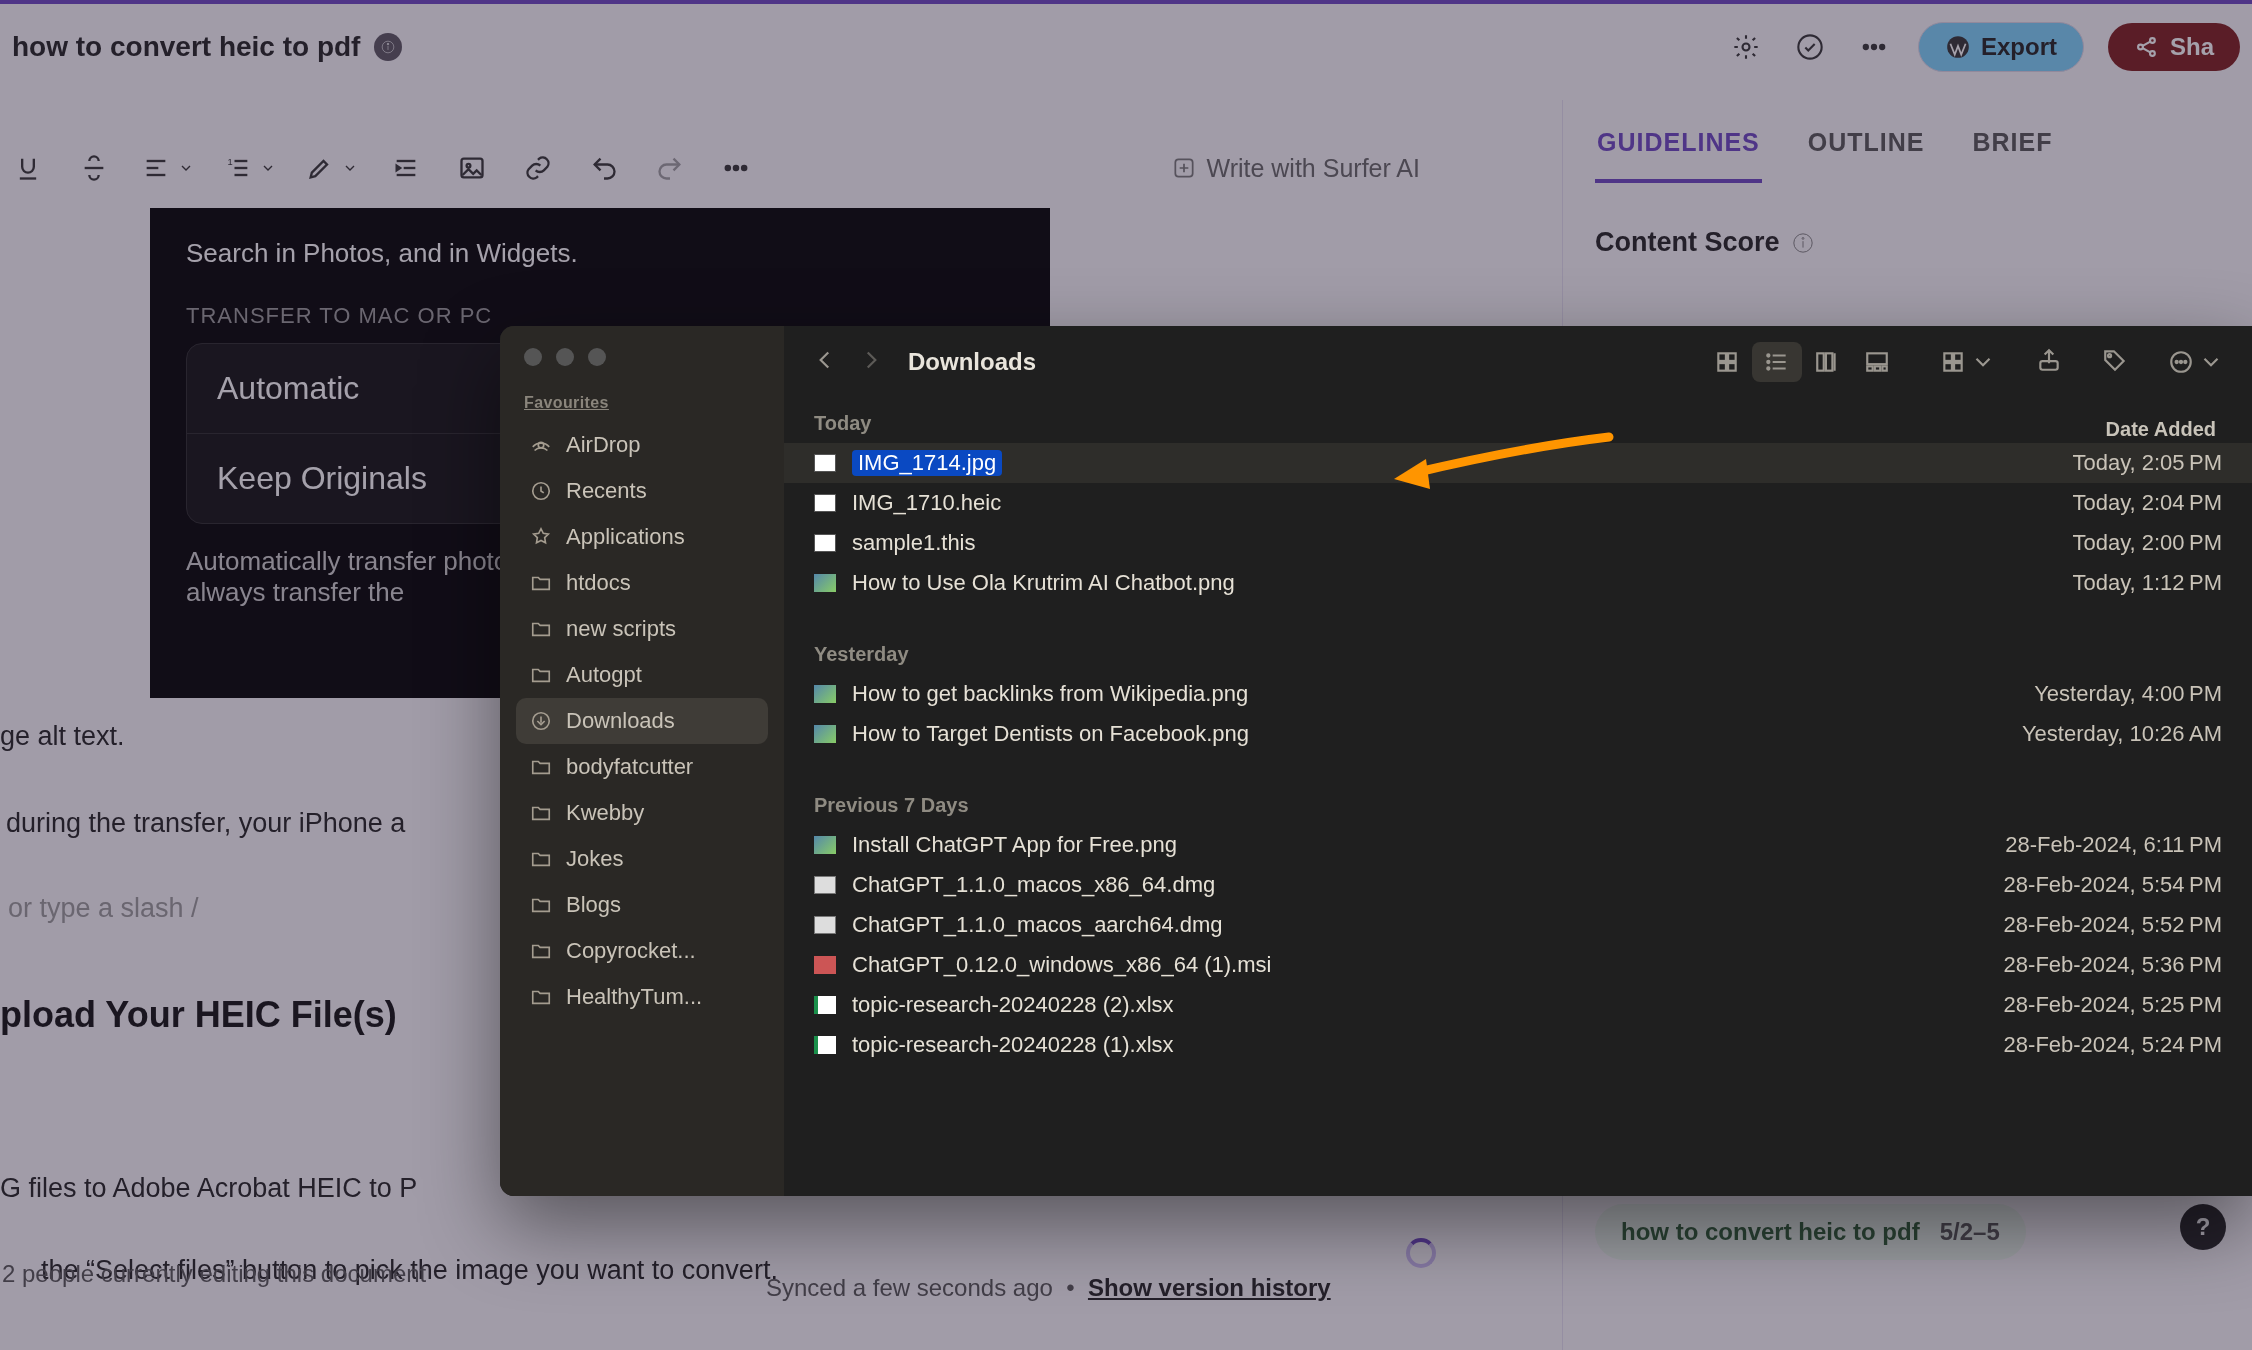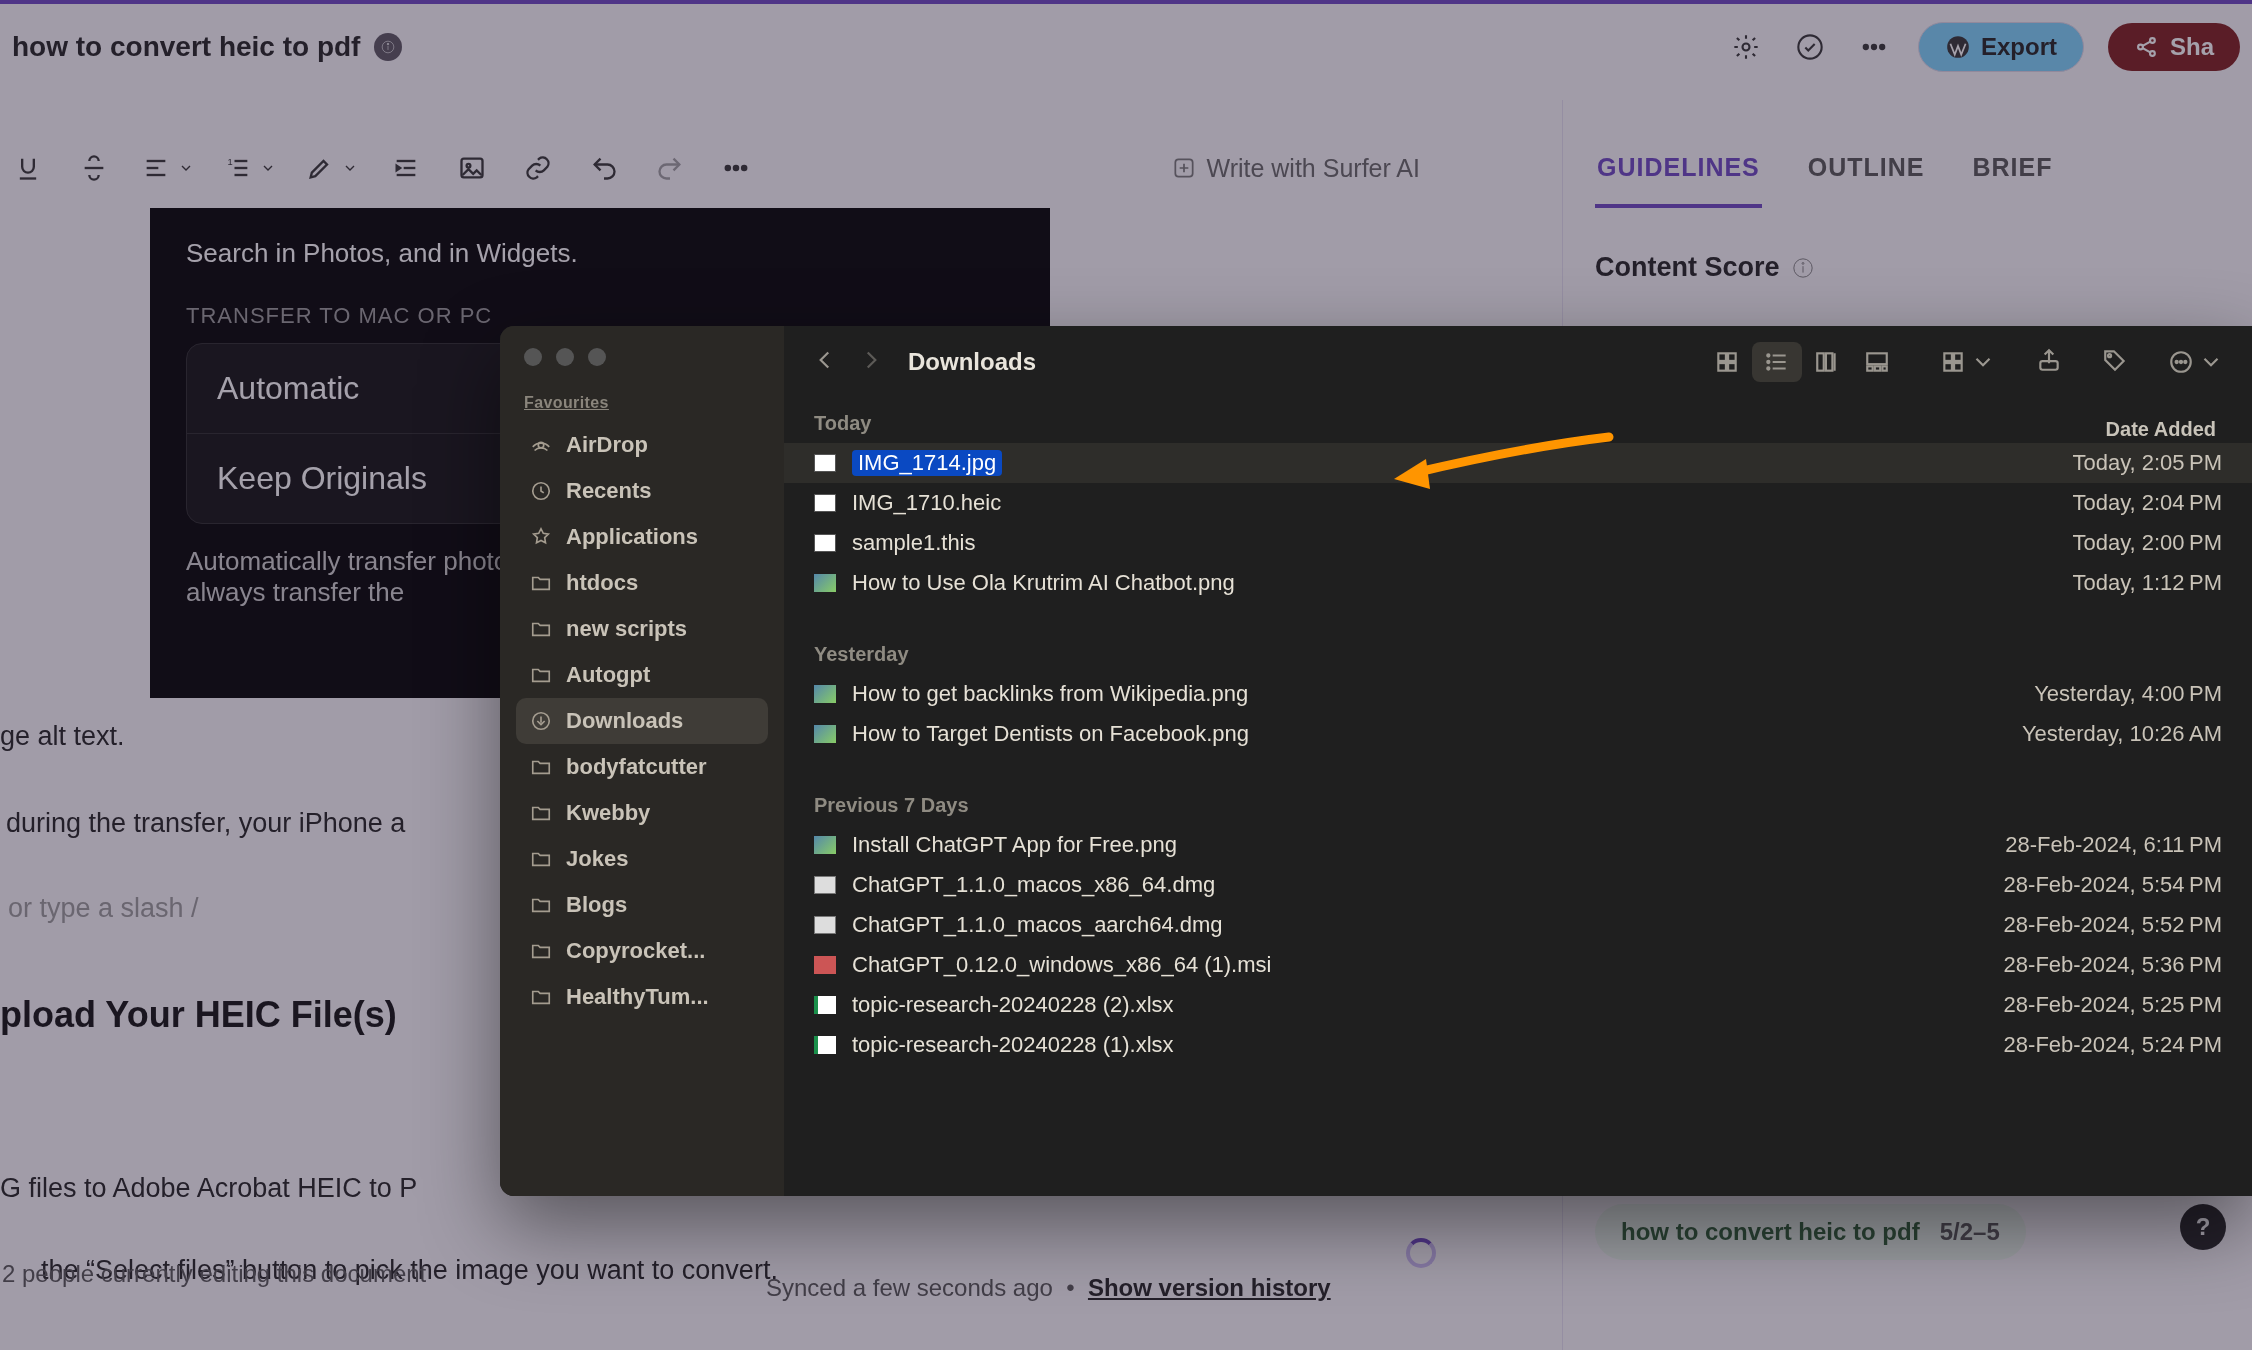--- a/index.html
+++ b/index.html
@@ -38,42 +38,42 @@
 .bt-transfer{left:6px;top:595px;}
 .bt-placeholder{left:8px;top:680px;color:#999;}
 .bt-heading{left:0;top:780px;font-size:36px;font-weight:800;color:#111;}
 .bt-files{left:0;top:960px;}
 .bt-select{left:6px;top:1042px;margin-left:35px;}
 .footer-editor{position:absolute;left:2px;bottom:20px;font-size:24px;color:#555;display:flex;align-items:center;gap:14px;}
 .footer-sync{position:absolute;left:766px;bottom:6px;font-size:24px;color:#555;}
 .footer-sync .vh{font-weight:700;color:#222;text-decoration:underline;}
 .sidepanel{position:absolute;right:0;top:100px;width:690px;height:1250px;border-left:1px solid #e4dff0;padding:22px 0 0 32px;}
 .sp-tabs{display:flex;gap:44px;font-size:25px;font-weight:700;color:#555;}
-.sp-tab{padding:6px 2px 22px 2px;letter-spacing:1px;margin-top:25px;}
+.sp-tab{padding:6px 2px 22px 2px;letter-spacing:1px;}
 .sp-tab.active{color:#6b46c1;border-bottom:4px solid #6b46c1;}
 .content-score{margin-top:44px;font-size:27px;font-weight:700;color:#222;display:flex;align-items:center;gap:12px;}
 .content-score svg{width:22px;height:22px;stroke:#777;fill:none;}
 .sp-subtabs{position:absolute;bottom:172px;left:32px;right:20px;display:flex;gap:44px;align-items:center;font-size:25px;font-weight:600;color:#333;}
 .sp-sub{display:flex;align-items:center;gap:12px;padding-bottom:18px;}
 .sp-sub.active{color:#6b46c1;border-bottom:4px solid #6b46c1;}
 .badge{background:#6b46c1;color:#fff;border-radius:8px;padding:2px 10px;font-size:22px;font-weight:700;}
 .badge.grey{background:#c2bfc9;color:#333;}
 .chip-row{position:absolute;bottom:90px;left:32px;display:flex;align-items:center;gap:24px;}
 .chip{background:#e8f4ea;color:#2c5c33;border-radius:999px;padding:14px 26px;font-size:24px;font-weight:600;}
 .chip .count{color:#555;margin-left:20px;}
 .help-fab{position:absolute;right:26px;bottom:100px;width:46px;height:46px;border-radius:50%;background:#222;color:#fff;display:flex;align-items:center;justify-content:center;font-size:24px;font-weight:800;z-index:3;}
 .spinner{position:absolute;left:1406px;bottom:40px;width:30px;height:30px;border-radius:50%;border:4px solid #c9b8f2;border-top-color:#6b46c1;}
 
 
 .finder{position:absolute;left:500px;top:326px;width:1752px;height:870px;background:#1e1e1e;border-radius:14px 0 0 14px;overflow:hidden;z-index:10;box-shadow:0 30px 80px rgba(0,0,0,0.45);}
 .fsidebar{position:absolute;left:0;top:0;width:284px;height:100%;background:#2a2825;padding:22px 16px;}
 .traffic{display:flex;gap:14px;margin-bottom:28px;padding-left:8px;}
 .dot{width:18px;height:18px;border-radius:50%;background:#555;}
 .favourites{font-size:16px;font-weight:700;color:#8a857c;letter-spacing:0.4px;margin:8px 0 10px 8px;text-decoration:underline;}
-.sb-item{display:flex;align-items:center;gap:14px;padding:10px 14px;border-radius:10px;color:#c9c3b8;font-size:22px;font-weight:bold;}
+.sb-item{display:flex;align-items:center;gap:14px;padding:10px 14px;border-radius:10px;color:#c9c3b8;font-size:22px;}
 .sb-item.selected{background:#3f3c37;}
 .sb-item svg,.sb-item .sb-ic{width:22px;height:22px;flex:0 0 22px;stroke:#a49c8f;fill:none;stroke-width:1.8;}
 .fmain{position:absolute;left:284px;top:0;right:0;height:100%;background:#1f1f1f;}
 .ftoolbar{height:72px;display:flex;align-items:center;gap:20px;padding:0 28px;}
 .ftoolbar svg{width:26px;height:26px;stroke:#9a968f;fill:none;stroke-width:2;}
 .finder-title{font-size:24px;font-weight:700;color:#e9e5dc;margin-left:4px;}
 .ftoolbar .spacer{flex:1;}
 .view-seg{display:flex;gap:0;background:transparent;border-radius:8px;overflow:hidden;}
 .view-btn{width:50px;height:40px;display:flex;align-items:center;justify-content:center;}
 .view-btn.active{background:#383632;border-radius:8px;}

